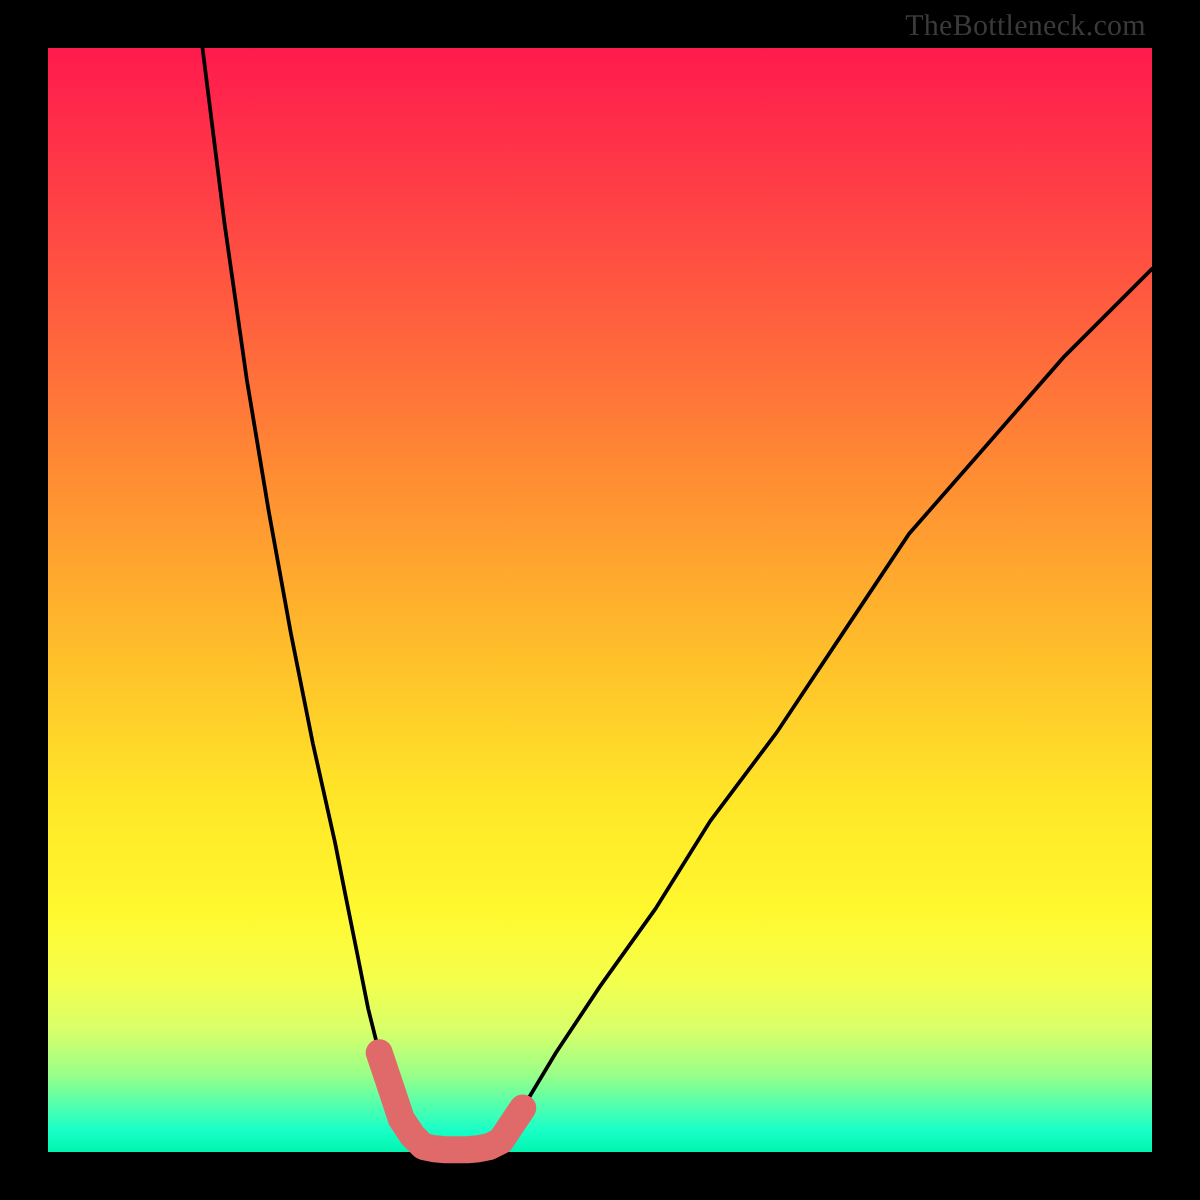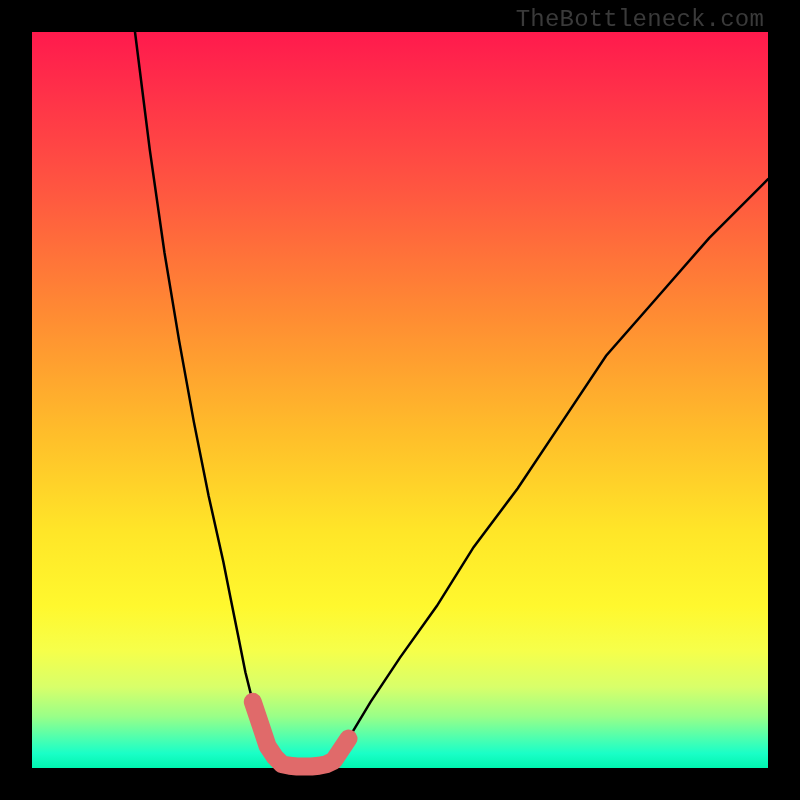--- a/index.html
+++ b/index.html
@@ -41,24 +41,24 @@
       #4cffb0 96%,
       #1affc7 98%,
       #00f5b0 100%
     );
   }
   .watermark {
     position: absolute;
     top: 6px;
     right: 36px;
     color: #3a3a3a;
-    font-size: 24px;
+    font-size: 20px;
     font-weight: 500;
     letter-spacing: 0.2px;
-    font-family: Liberation Mono, monospace;
+    font-family: Liberation Serif, serif;
   }
   svg.curve {
     position: absolute;
     top: 0;
     left: 0;
     width: 736px;
     height: 736px;
     overflow: visible;
   }
 </style>

